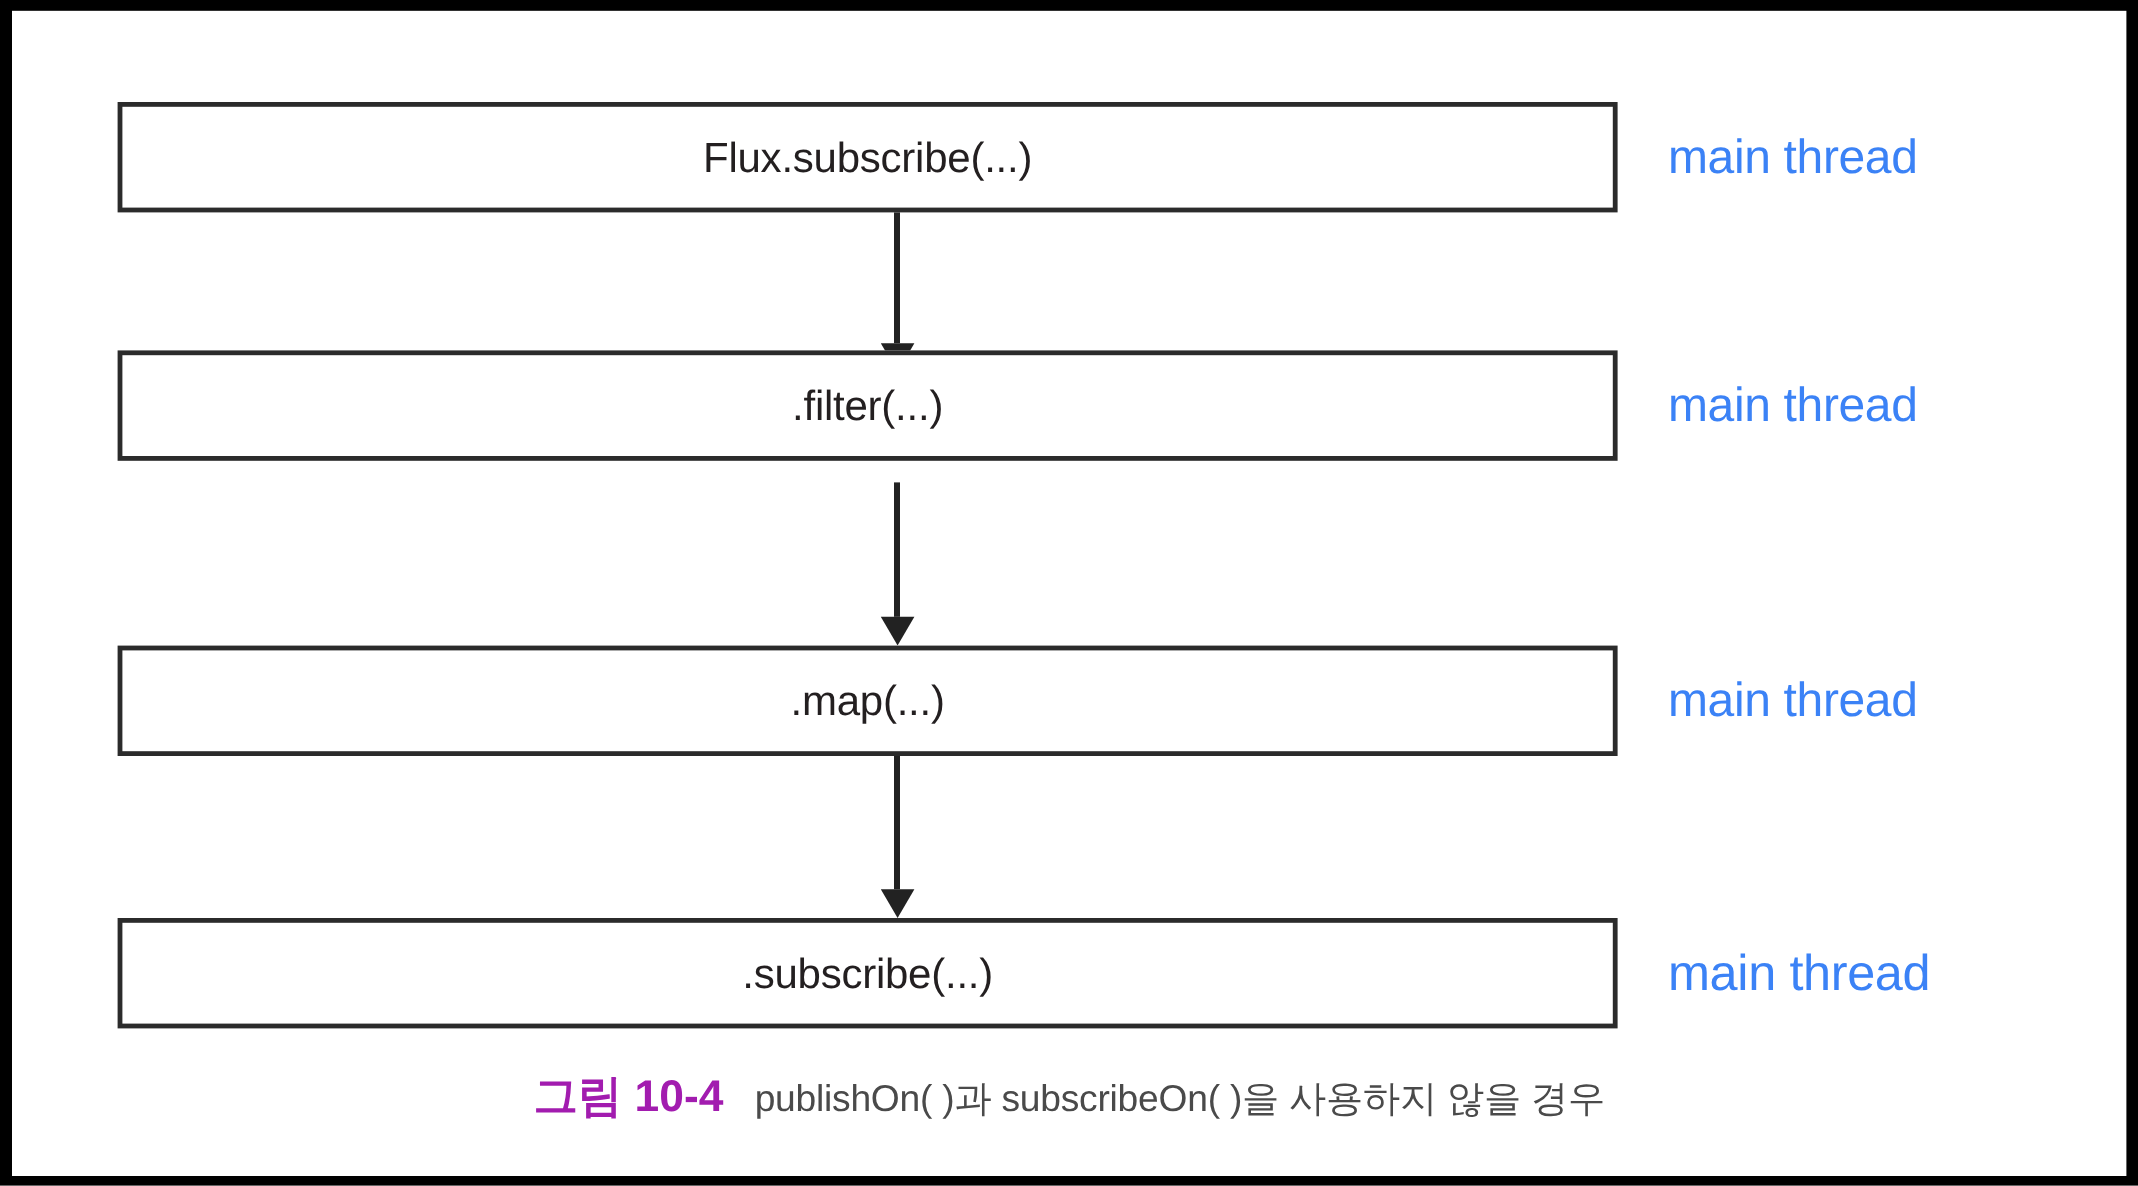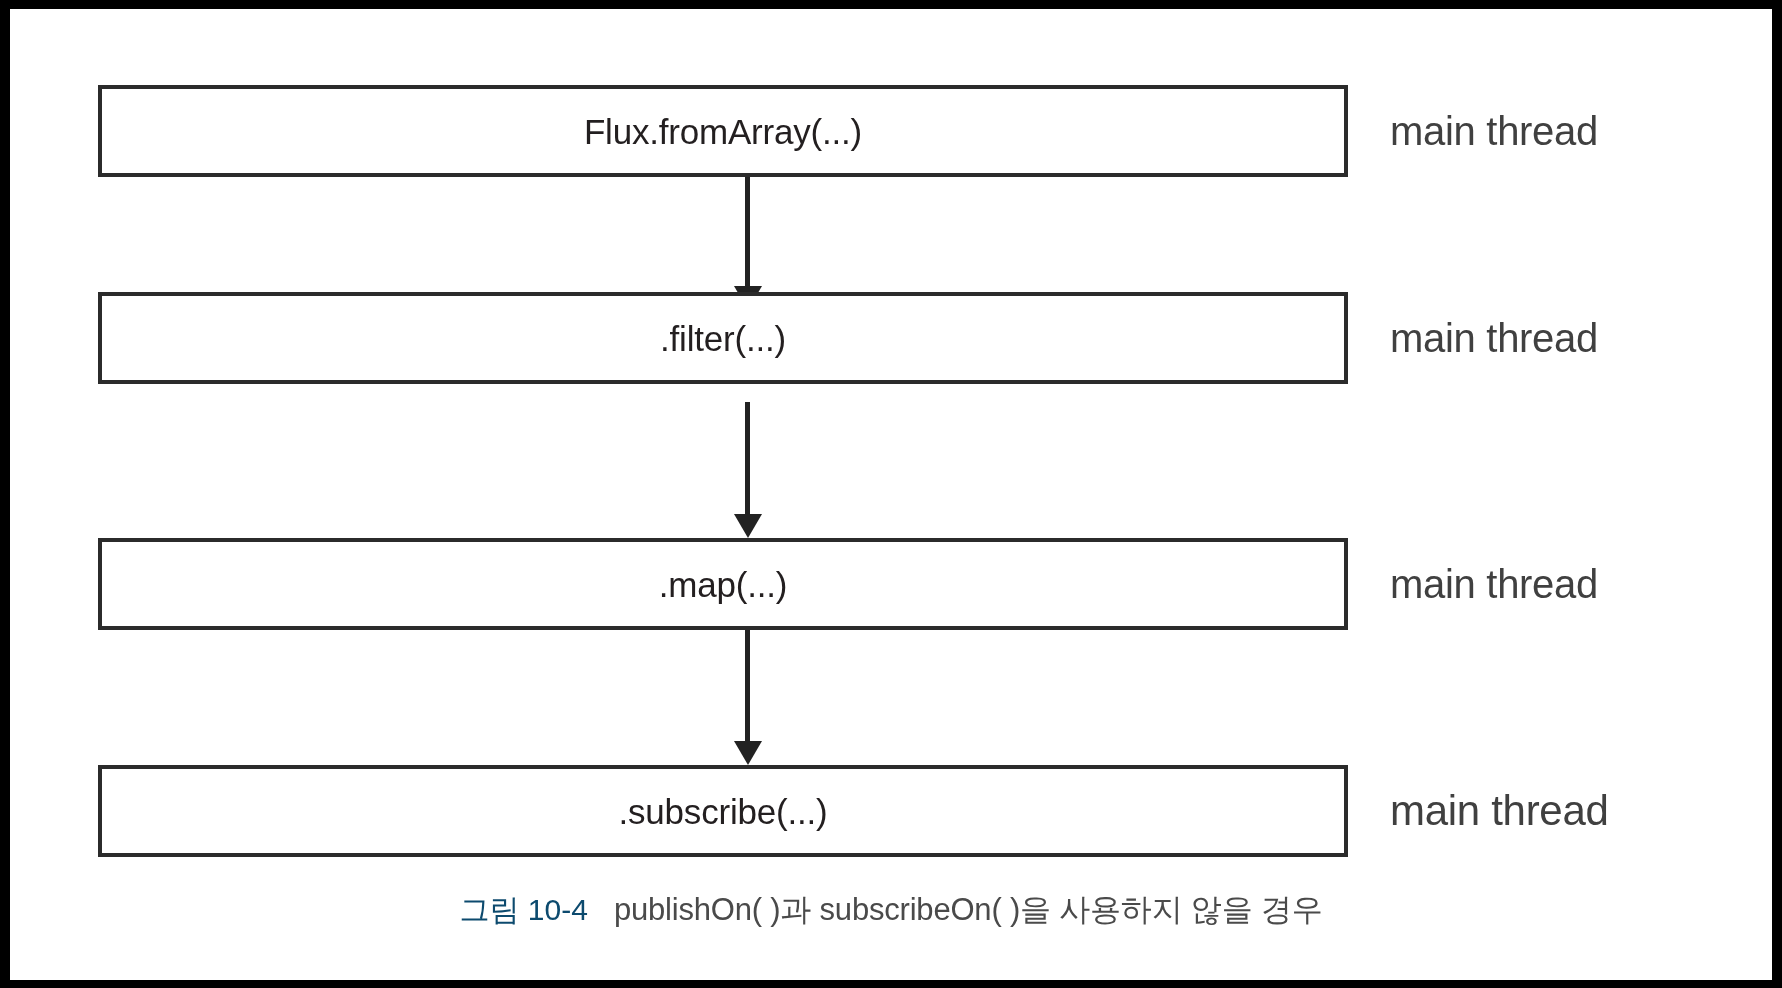--- a/index.html
+++ b/index.html
@@ -68,21 +68,21 @@
 
   .thread-label {
     position: absolute;
     left: 1380px;
     top: 0;
     height: 92px;
     display: flex;
     align-items: center;
     font-size: 40px;
     line-height: 1;
-    color: #404040;
+    color: #3b82f6;
     white-space: nowrap;
     letter-spacing: -0.3px;
   }
 
   
   .arrow {
     position: absolute;
     left: 718px;
     width: 40px;
   }
@@ -107,43 +107,43 @@
   #figure-caption {
     position: absolute;
     left: 0;
     top: 880px;
     width: 1762px;
     text-align: center;
     white-space: nowrap;
     color: #3b3b3b;
   }
   #caption-number {
-    font-size: 30px;
-    font-weight: normal;
-    color: #0c4a6e;
+    font-size: 37px;
+    font-weight: bold;
+    color: #a21caf;
     letter-spacing: 0px;
   }
   #caption-text {
     font-size: 31px;
     font-weight: normal;
     color: #4a4a4a;
     margin-left: 26px;
     letter-spacing: -0.2px;
     text-align: center;
   }
 </style>
 </head>
 <body>
 
 <div id="figure-frame">
   <div id="figure-canvas">
 
     <div class="stage-row" style="top:76px;">
       <div class="stage-box">
-        <span class="stage-label">Flux.fromArray(...)</span>
+        <span class="stage-label">Flux.subscribe(...)</span>
       </div>
       <div class="thread-label">main thread</div>
     </div>
 
     <div class="arrow" style="top:168px; height:133px;">
       <div class="arrow-shaft" style="height:109px;"></div>
       <div class="arrow-head" style="top:109px;"></div>
     </div>
 
     <div class="stage-row" style="top:283px;">

